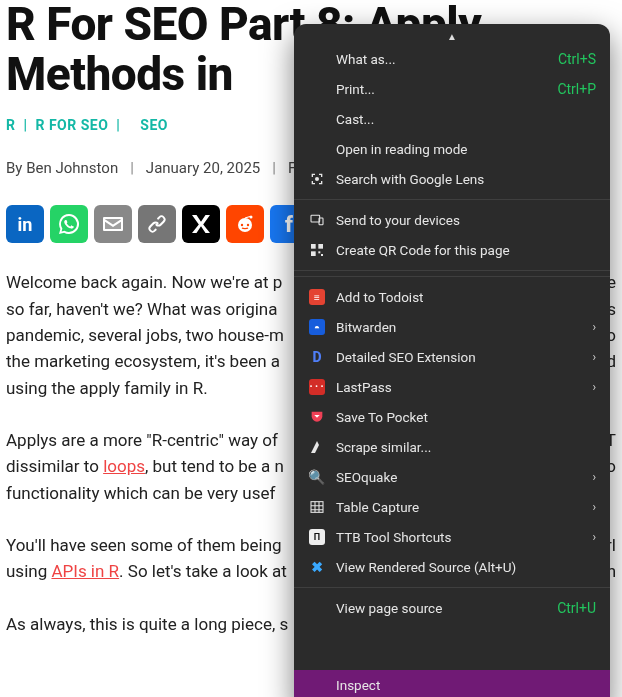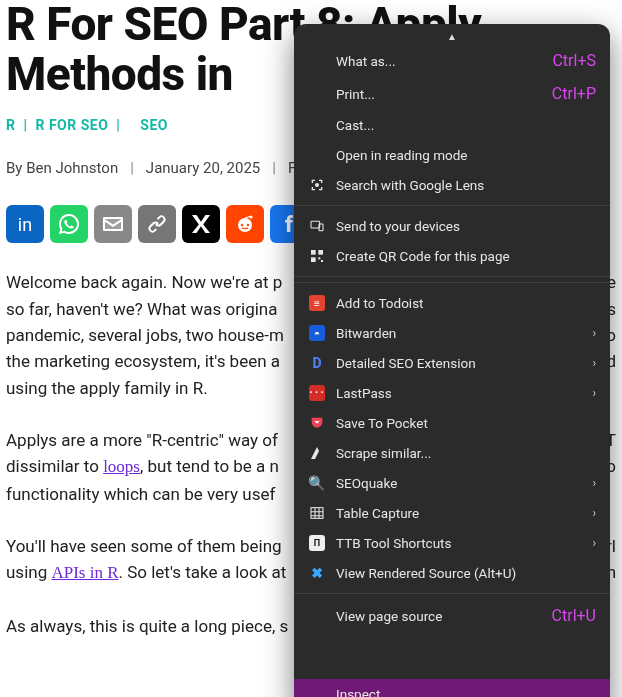--- a/index.html
+++ b/index.html
@@ -64,21 +64,21 @@
   .facebook { background:#1877f2; }
 
   .body-text {
     margin-top: 26px;
     font-size: 17px;
     line-height: 1.55;
     color: #222;
     max-width: 612px;
   }
   .body-text p { margin-bottom: 26px; }
-  .link { color:#6d28d9; text-decoration: underline; font-family: Liberation Serif, serif; }
+  .link { color:#ef4444; text-decoration: underline; }
 
   
   .ctx {
     position: absolute;
     top: 24px;
     left: 294px;
     width: 316px;
     background: #2b2b2b;
     color: #e6e6e6;
     border-radius: 12px;
@@ -103,21 +103,21 @@
   .ctx-item.hover { background:#701a75;margin-top:47px; }
   .ctx-item .ic {
     width:22px;
     display:flex;
     justify-content:center;
     align-items:center;
     margin-right:8px;
     font-size:14px;
   }
   .ctx-item .lbl { flex:1; }
-  .ctx-item .short { color:#d946ef; font-size:16px; }
+  .ctx-item .short { color:#22c55e; font-size:14px; }
   .ctx-item .chev {
     color:#cfcfcf;
     font-size:12px;
     margin-left:6px;
   }
   .ctx-sep {
     height:1px;
     background:#3f3f3f;
     margin:5px 0;
   }
@@ -151,21 +151,21 @@
   <div class="meta">
     <span>By Ben Johnston</span>
     <span class="msep">|</span>
     <span>January 20, 2025</span>
     <span class="msep">|</span>
     <span>F</span>
   </div>
 
   <div class="share-row">
     <div class="share linkedin">
-      <span style="font-weight:400;font-size:18px;">in</span>
+      <span style="font-weight:700;font-size:18px;">in</span>
     </div>
     <div class="share whatsapp">
       <svg viewBox="0 0 24 24">
           <path fill="#fff" d="M12 2a10 10 0 0 0-8.6 15L2 22l5.1-1.3A10 10 0 1 0 12 2zm0 18a8 8 0 0 1-4.1-1.1l-.3-.2-3 .8.8-2.9-.2-.3A8 8 0 1 1 12 20zm4.3-5.8c-.2-.1-1.4-.7-1.6-.8s-.4-.1-.5.1-.6.8-.7.9-.3.2-.5 0a6.5 6.5 0 0 1-3.2-2.8c-.2-.4.2-.4.5-1.2a.4.4 0 0 0 0-.4c0-.1-.5-1.3-.7-1.7s-.4-.4-.5-.4h-.5a.9.9 0 0 0-.6.3 2.6 2.6 0 0 0-.8 1.9 4.6 4.6 0 0 0 1 2.4 10.5 10.5 0 0 0 4 3.5c1.5.6 2.1.7 2.8.6a2.4 2.4 0 0 0 1.6-1.1 2 2 0 0 0 .1-1.1c0-.1-.2-.1-.4-.2z"></path>
         </svg>
     </div>
     <div class="share email">
       <svg viewBox="0 0 24 24">
           <path fill="#fff" d="M3 5h18v14H3z" opacity=".2"></path>
           <path fill="#fff" d="M21 5H3a1 1 0 0 0-1 1v12a1 1 0 0 0 1 1h18a1 1 0 0 0 1-1V6a1 1 0 0 0-1-1zm-1 2v.3l-8 5.3-8-5.3V7zM4 17V9.7l8 5.3 8-5.3V17z"></path>

